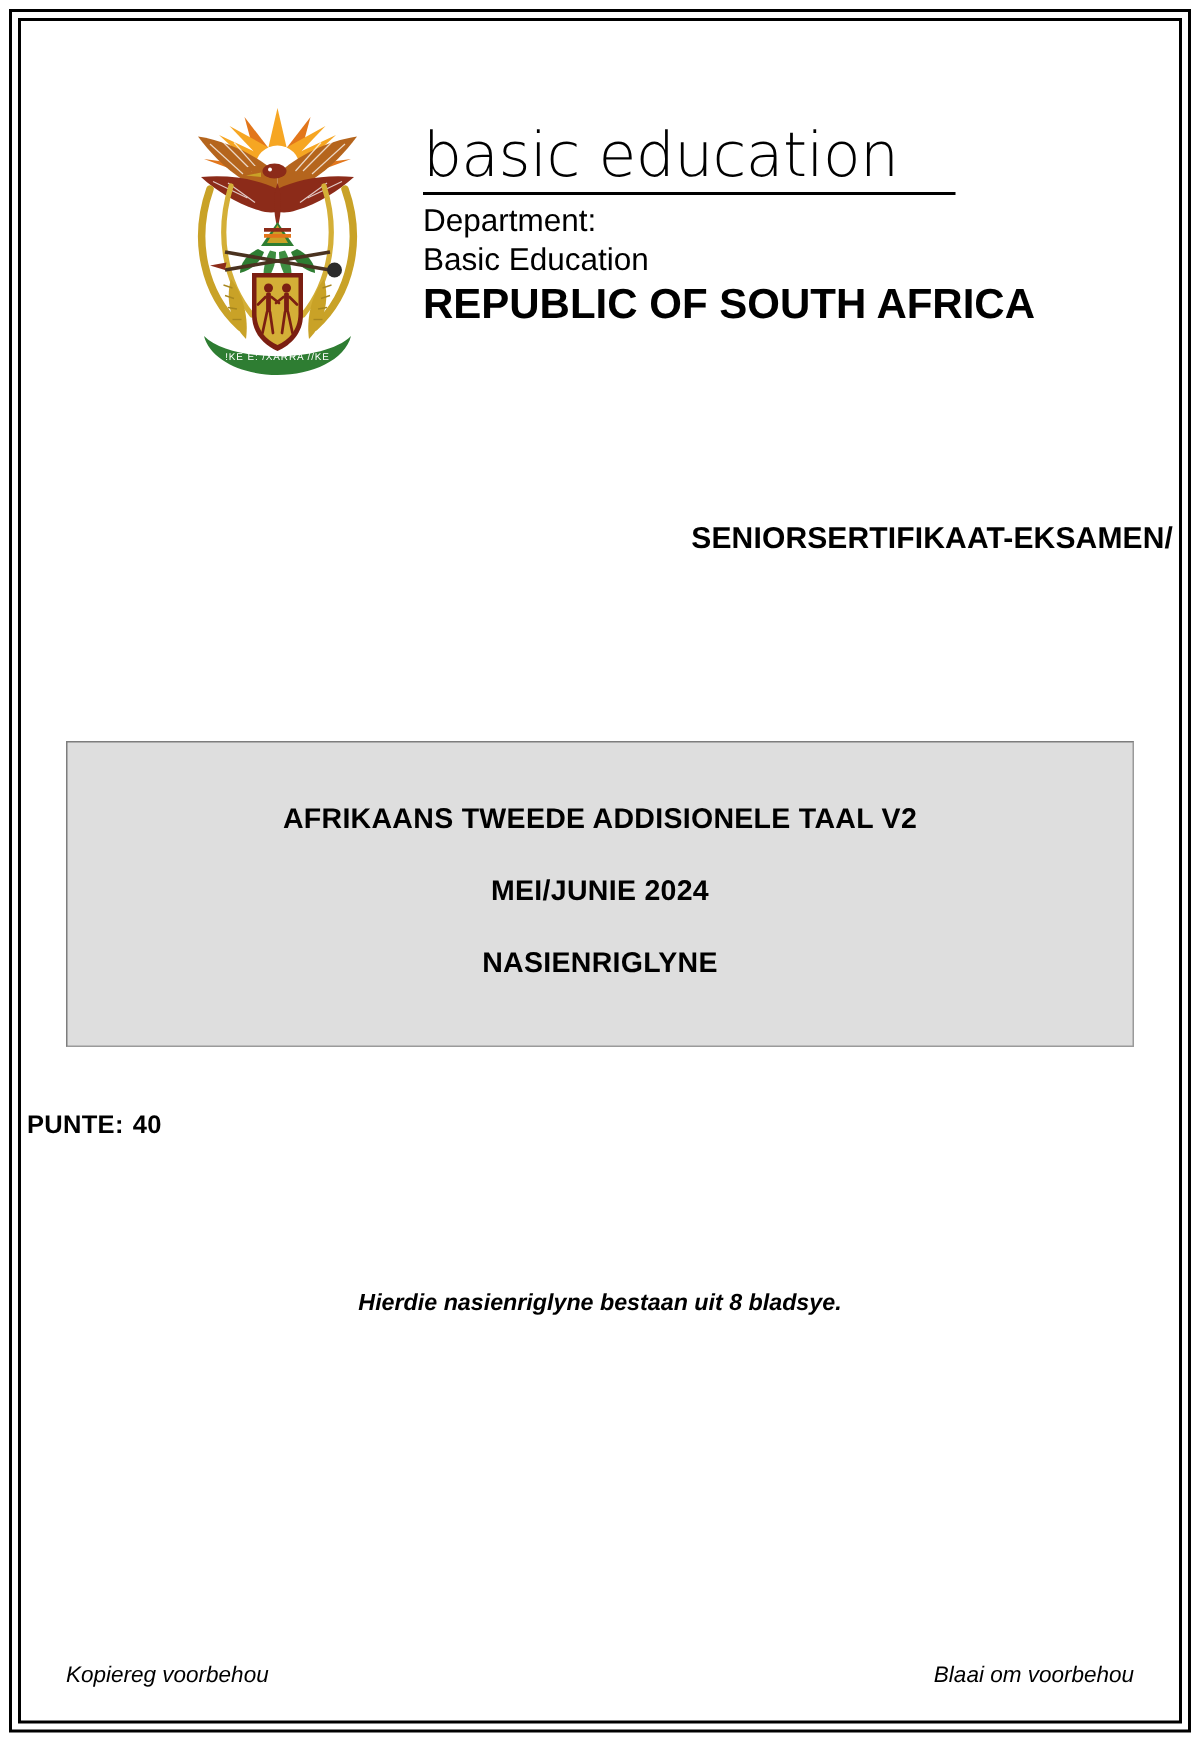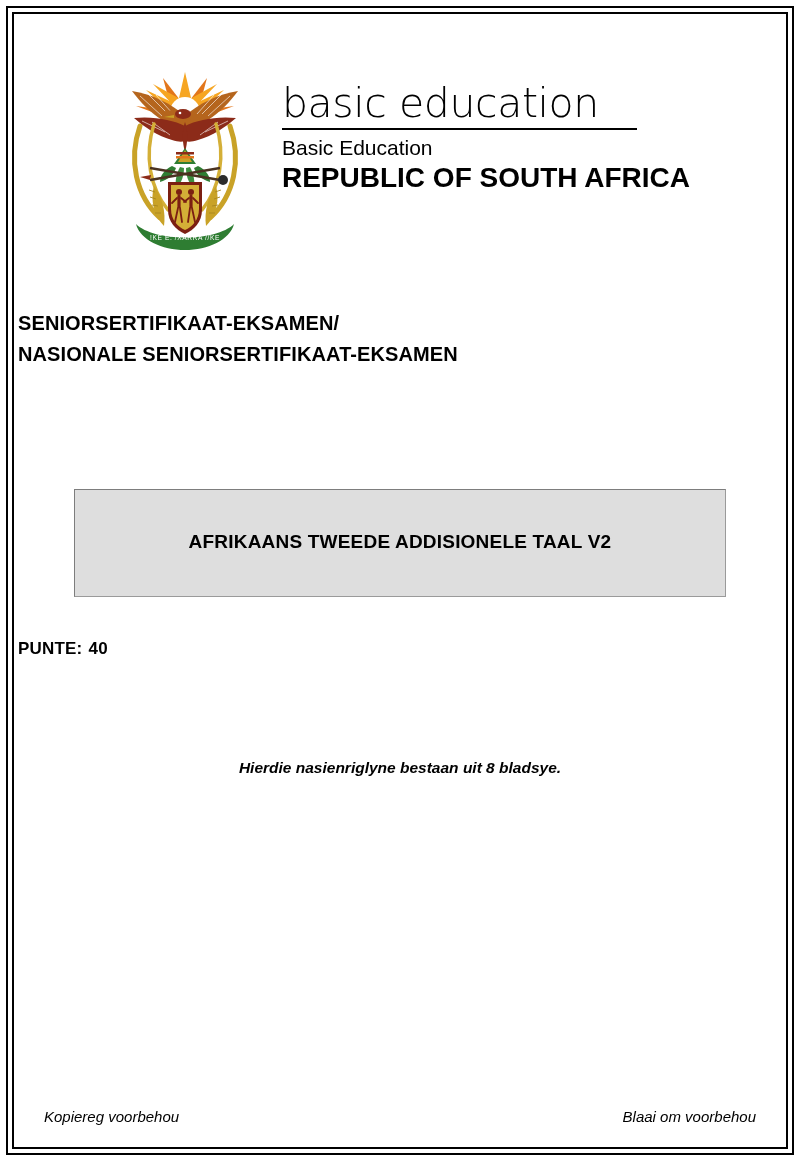--- a/index.html
+++ b/index.html
@@ -95,34 +95,34 @@
   .lh-country {
     font-family: "Liberation Sans", sans-serif;
     font-size: 28px;
     font-weight: 700;
     line-height: 1.22;
     white-space: nowrap;
   }
 
   
   .exam-heading {
-    text-align: left;
-    margin-top: 56px;
+    text-align: right;
+    margin-top: 92px;
     font-size: 20px;
     font-weight: 700;
     line-height: 1.55;
     letter-spacing: 0.1px;
   }
   .exam-heading div { white-space: nowrap; }
 
   
   .subject-box {
     margin: 0 auto;
     margin-top: 119px;
-    width: 652px;
+    width: 712px;
     background: #DEDEDE;
     border: 1px solid #9a9a9a;
     border-top-color: #7d7d7d;
     border-left-color: #7d7d7d;
     box-sizing: border-box;
     padding: 28px 0 30px 0;
     text-align: center;
   }
   .subject-line {
     font-size: 19px;
@@ -275,32 +275,34 @@
           </g>
 
           <path d="M26 160 C44 178 106 178 124 160 C120 176 98 186 75 186 C52 186 30 176 26 160 Z" fill="#2E7D32"></path>
           <text x="75" y="176" font-family="Liberation Sans, sans-serif" font-size="6.6" fill="#FFFFFF" text-anchor="middle" letter-spacing="0.6">!KE E: /XARRA //KE</text>
         </svg>
       </div>
 
       <div class="lh-text">
         <div class="lh-brand">basic education</div>
         <div class="lh-rule"></div>
+        <div class="lh-dept">Department:</div>
         <div class="lh-dept2">Basic Education</div>
         <div class="lh-country">REPUBLIC OF SOUTH AFRICA</div>
       </div>
     </div>
 
     <div class="exam-heading">
       <div>SENIORSERTIFIKAAT-EKSAMEN/</div>
-      <div>NASIONALE SENIORSERTIFIKAAT-EKSAMEN</div>
     </div>
 
     <div class="subject-box">
       <div class="subject-line">AFRIKAANS TWEEDE ADDISIONELE TAAL V2</div>
+      <div class="subject-line">MEI/JUNIE 2024</div>
+      <div class="subject-line">NASIENRIGLYNE</div>
     </div>
 
     <div class="marks-row">
       <span>PUNTE:</span><span class="marks-value">40</span>
     </div>
 
     <div class="pages-note">Hierdie nasienriglyne bestaan uit 8 bladsye.</div>
 
     <div class="footer">
       <span>Kopiereg voorbehou</span>

